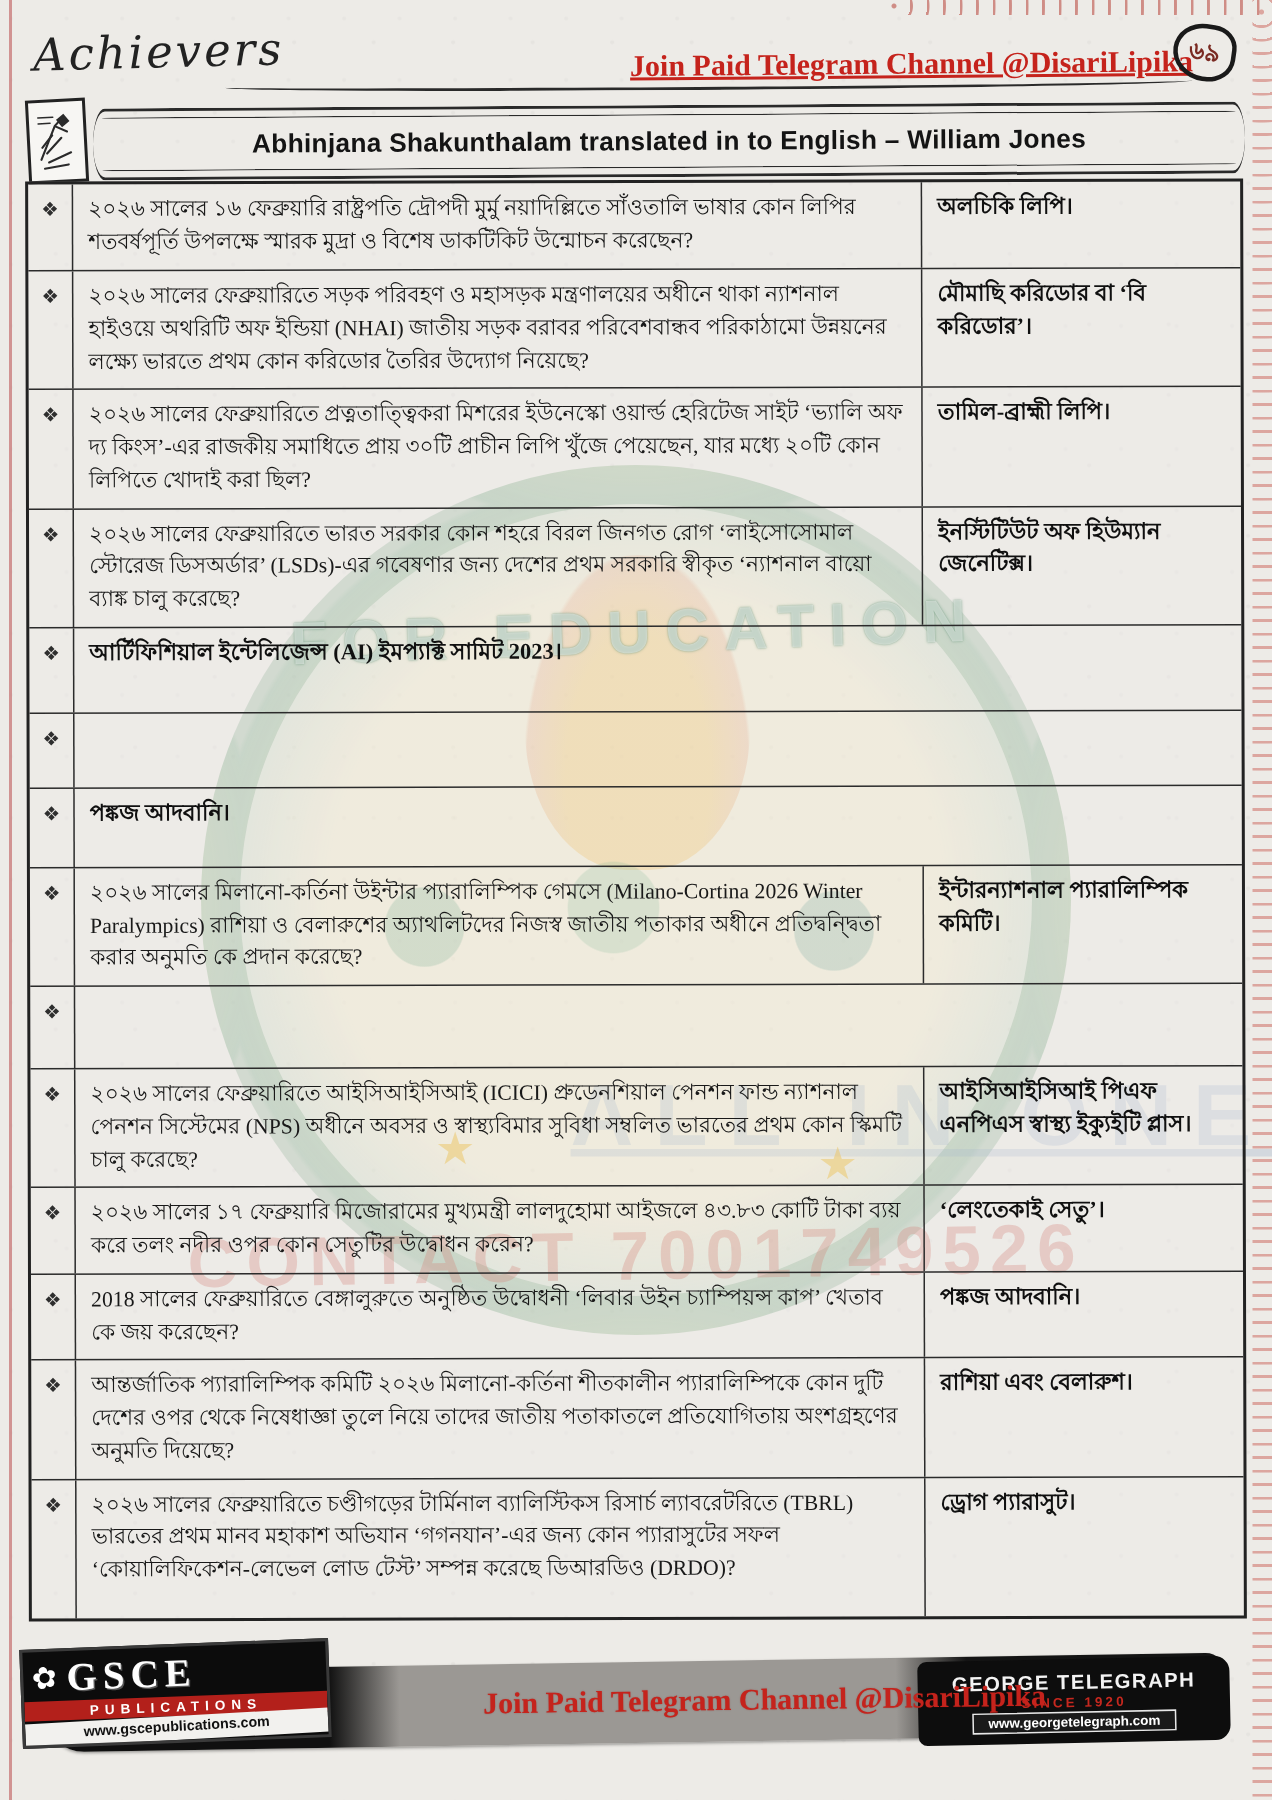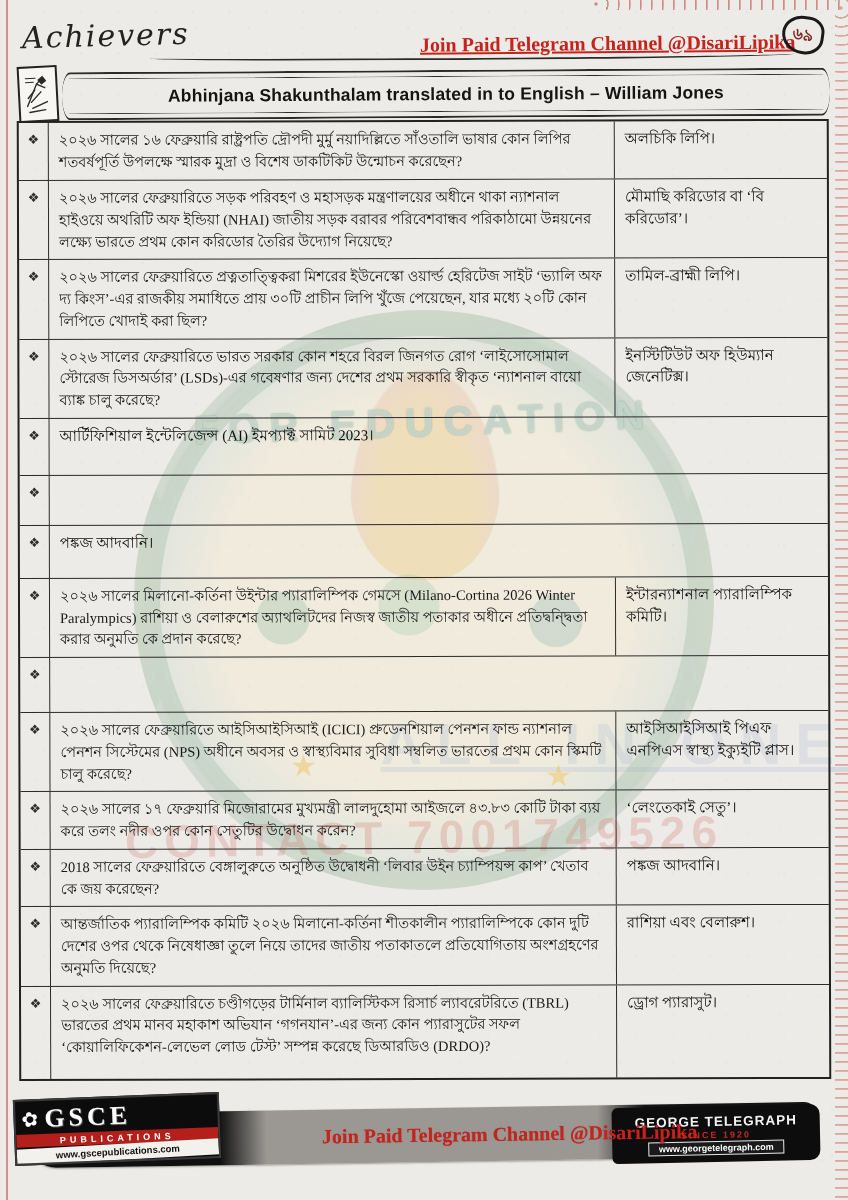--- a/index.html
+++ b/index.html
@@ -123,21 +123,21 @@
   .qa-row { display:grid; grid-template-columns:30px 1fr 212px; border-bottom:1.8px solid #2b2b2b; }
   .qa-row:last-child { border-bottom:none; }
   .qa-bullet {
     border-right:1.6px solid #2b2b2b; display:flex; justify-content:center;
     padding-top:9px; font-size:13px; color:#2e2e2e;
   }
   .qa-question {
     border-right:1.8px solid #2b2b2b; padding:7px 9px 6px 10px;
     font-size:14.5px; line-height:1.5; color:#191919; font-weight:500;
   }
-  .qa-answer { padding:7px 0 6px 10px; font-size:15px; line-height:1.45; font-weight:normal; color:#101010; }
+  .qa-answer { padding:7px 0 6px 10px; font-size:15px; line-height:1.45; font-weight:bold; color:#101010; }
   .qa-row:nth-child(1)  { min-height:58px; }
   .qa-row:nth-child(2)  { min-height:70px; }
   .qa-row:nth-child(3)  { min-height:77px; }
   .qa-row:nth-child(4)  { min-height:73px; }
   .qa-row:nth-child(5)  { min-height:57px; }
   .qa-row:nth-child(6)  { min-height:50px; }
   .qa-row:nth-child(7)  { min-height:53px; }
   .qa-row:nth-child(8)  { min-height:77px; }
   .qa-row:nth-child(9)  { min-height:55px; }
   .qa-row:nth-child(10) { min-height:55px; }

